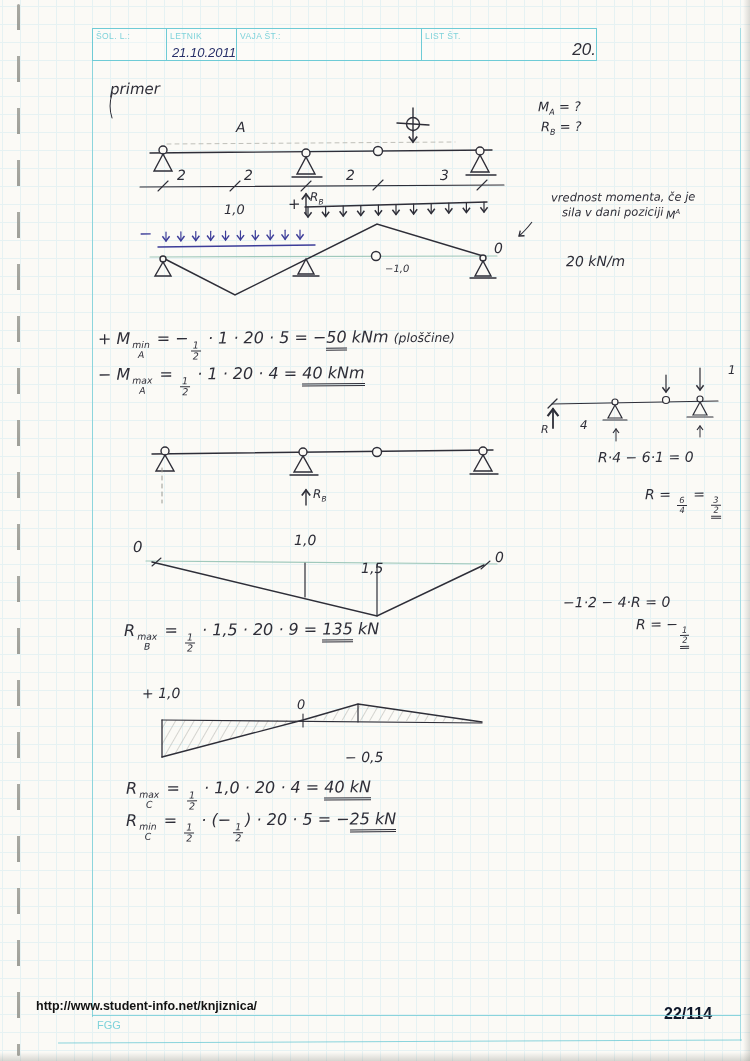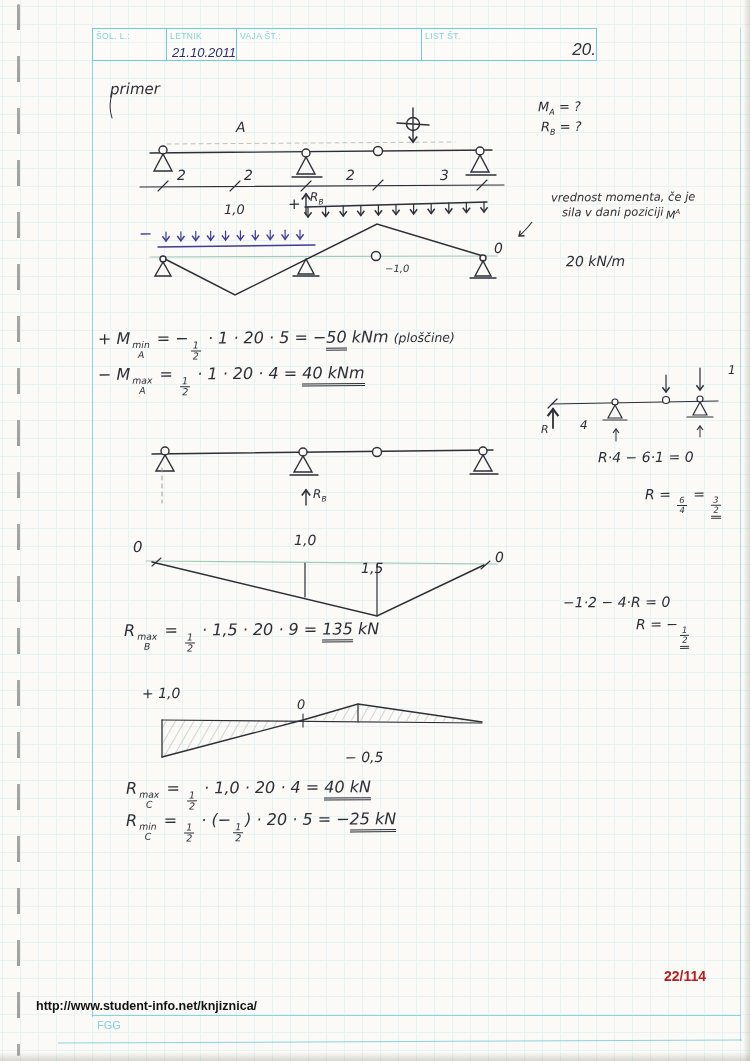--- a/index.html
+++ b/index.html
@@ -44,21 +44,21 @@
   .vline-right{position:absolute;left:740px;top:28px;height:1013px;width:0;
     border-left:1.3px solid rgba(110,203,214,.55);}
   .tab-top{position:absolute;left:92px;top:1015px;width:649px;height:0;
     border-top:1.3px solid rgba(110,203,214,.8);}
   .tab-bottom{position:absolute;left:58px;top:1041px;width:684px;height:0;
     border-top:1.3px solid rgba(110,203,214,.8);transform:rotate(-.25deg);}
   #fgg{position:absolute;left:97px;top:1019px;font-size:11px;color:var(--form-label);}
 
   
   #footer-url{position:absolute;left:36px;top:999px;font-weight:bold;font-size:12.5px;color:#131313;}
-  #footer-page{position:absolute;left:664px;top:968px;font-weight:bold;font-size:14px;color:#b91c1c;}
+  #footer-page{position:absolute;left:664px;top:1005px;font-weight:bold;font-size:16px;color:#0f172a;}
 
   
   #annotations{position:absolute;inset:0;}
   .ann{position:absolute;color:var(--ink);font-family:"DejaVu Sans",sans-serif;font-style:italic;
     white-space:nowrap;line-height:1;transform:rotate(-.4deg);}
   .ann.blue{color:var(--blue-ink);}
   .ann .sup{vertical-align:super;font-size:.62em;}
   .ann .sub{vertical-align:sub;font-size:.62em;}
   .ann .small{font-size:.78em;}
   .ann .stack{display:inline-flex;flex-direction:column;align-items:center;font-size:.58em;

